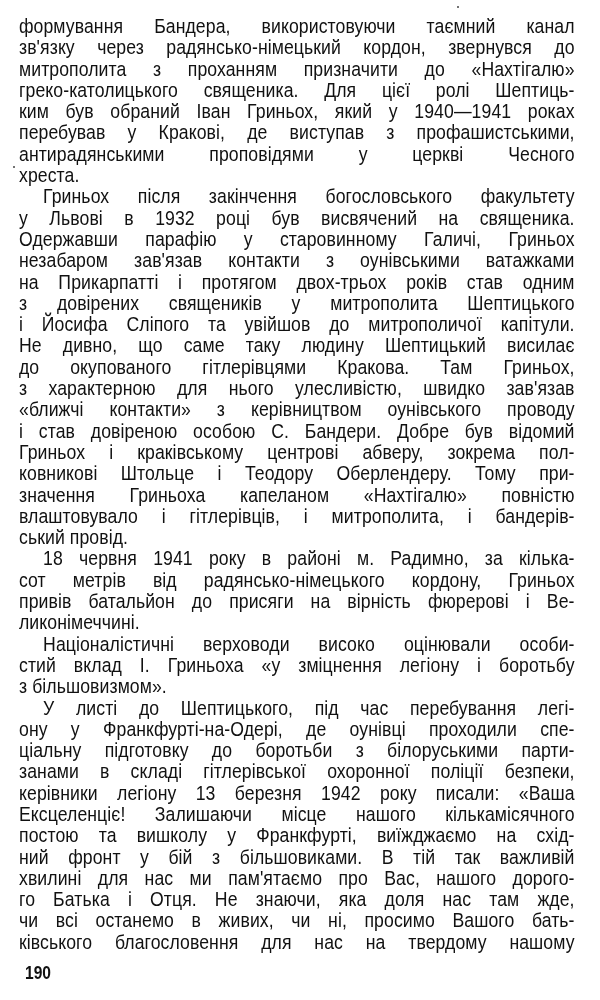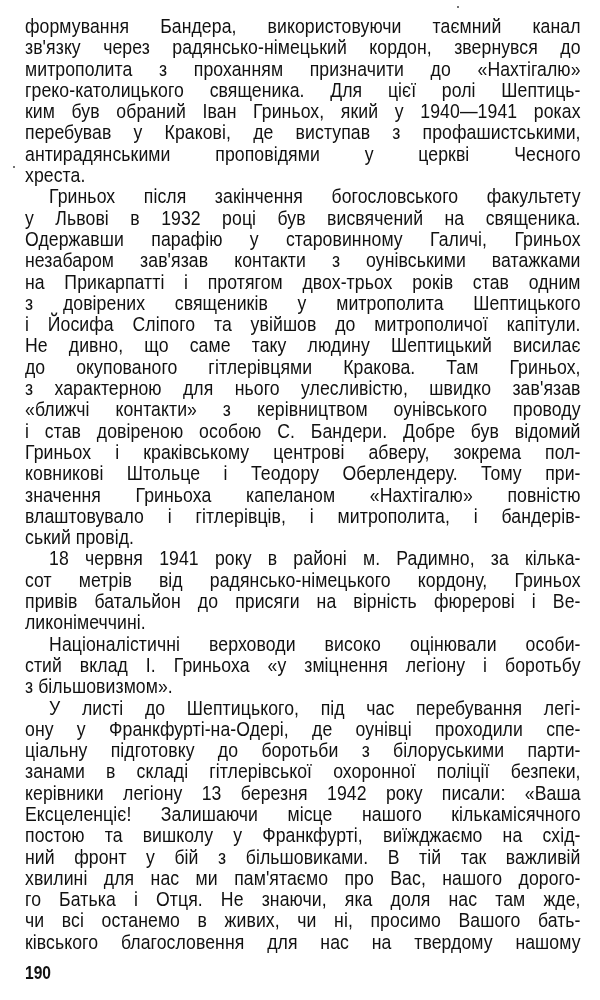--- a/index.html
+++ b/index.html
@@ -2,21 +2,21 @@
 <html><head>
   <meta charset="utf-8">
   <style>
     html, body { margin: 0; padding: 0; background: #ffffff; }
     body {
       width: 600px; height: 1000px; overflow: hidden; position: relative;
       font-family: "Liberation Sans", "DejaVu Sans", sans-serif;
       color: #111111;
     }
     .page {
-      position: absolute; left: 25px; top: 15px; width: 556px;
+      position: absolute; left: 19px; top: 15px; width: 556px;
     }
     .line {
       display: block;
       height: 24.45px;
       line-height: 24.45px;
       font-size: 20.5px;
       white-space: nowrap;
       text-align: justify;
       text-align-last: justify;
       letter-spacing: 0.1px;

